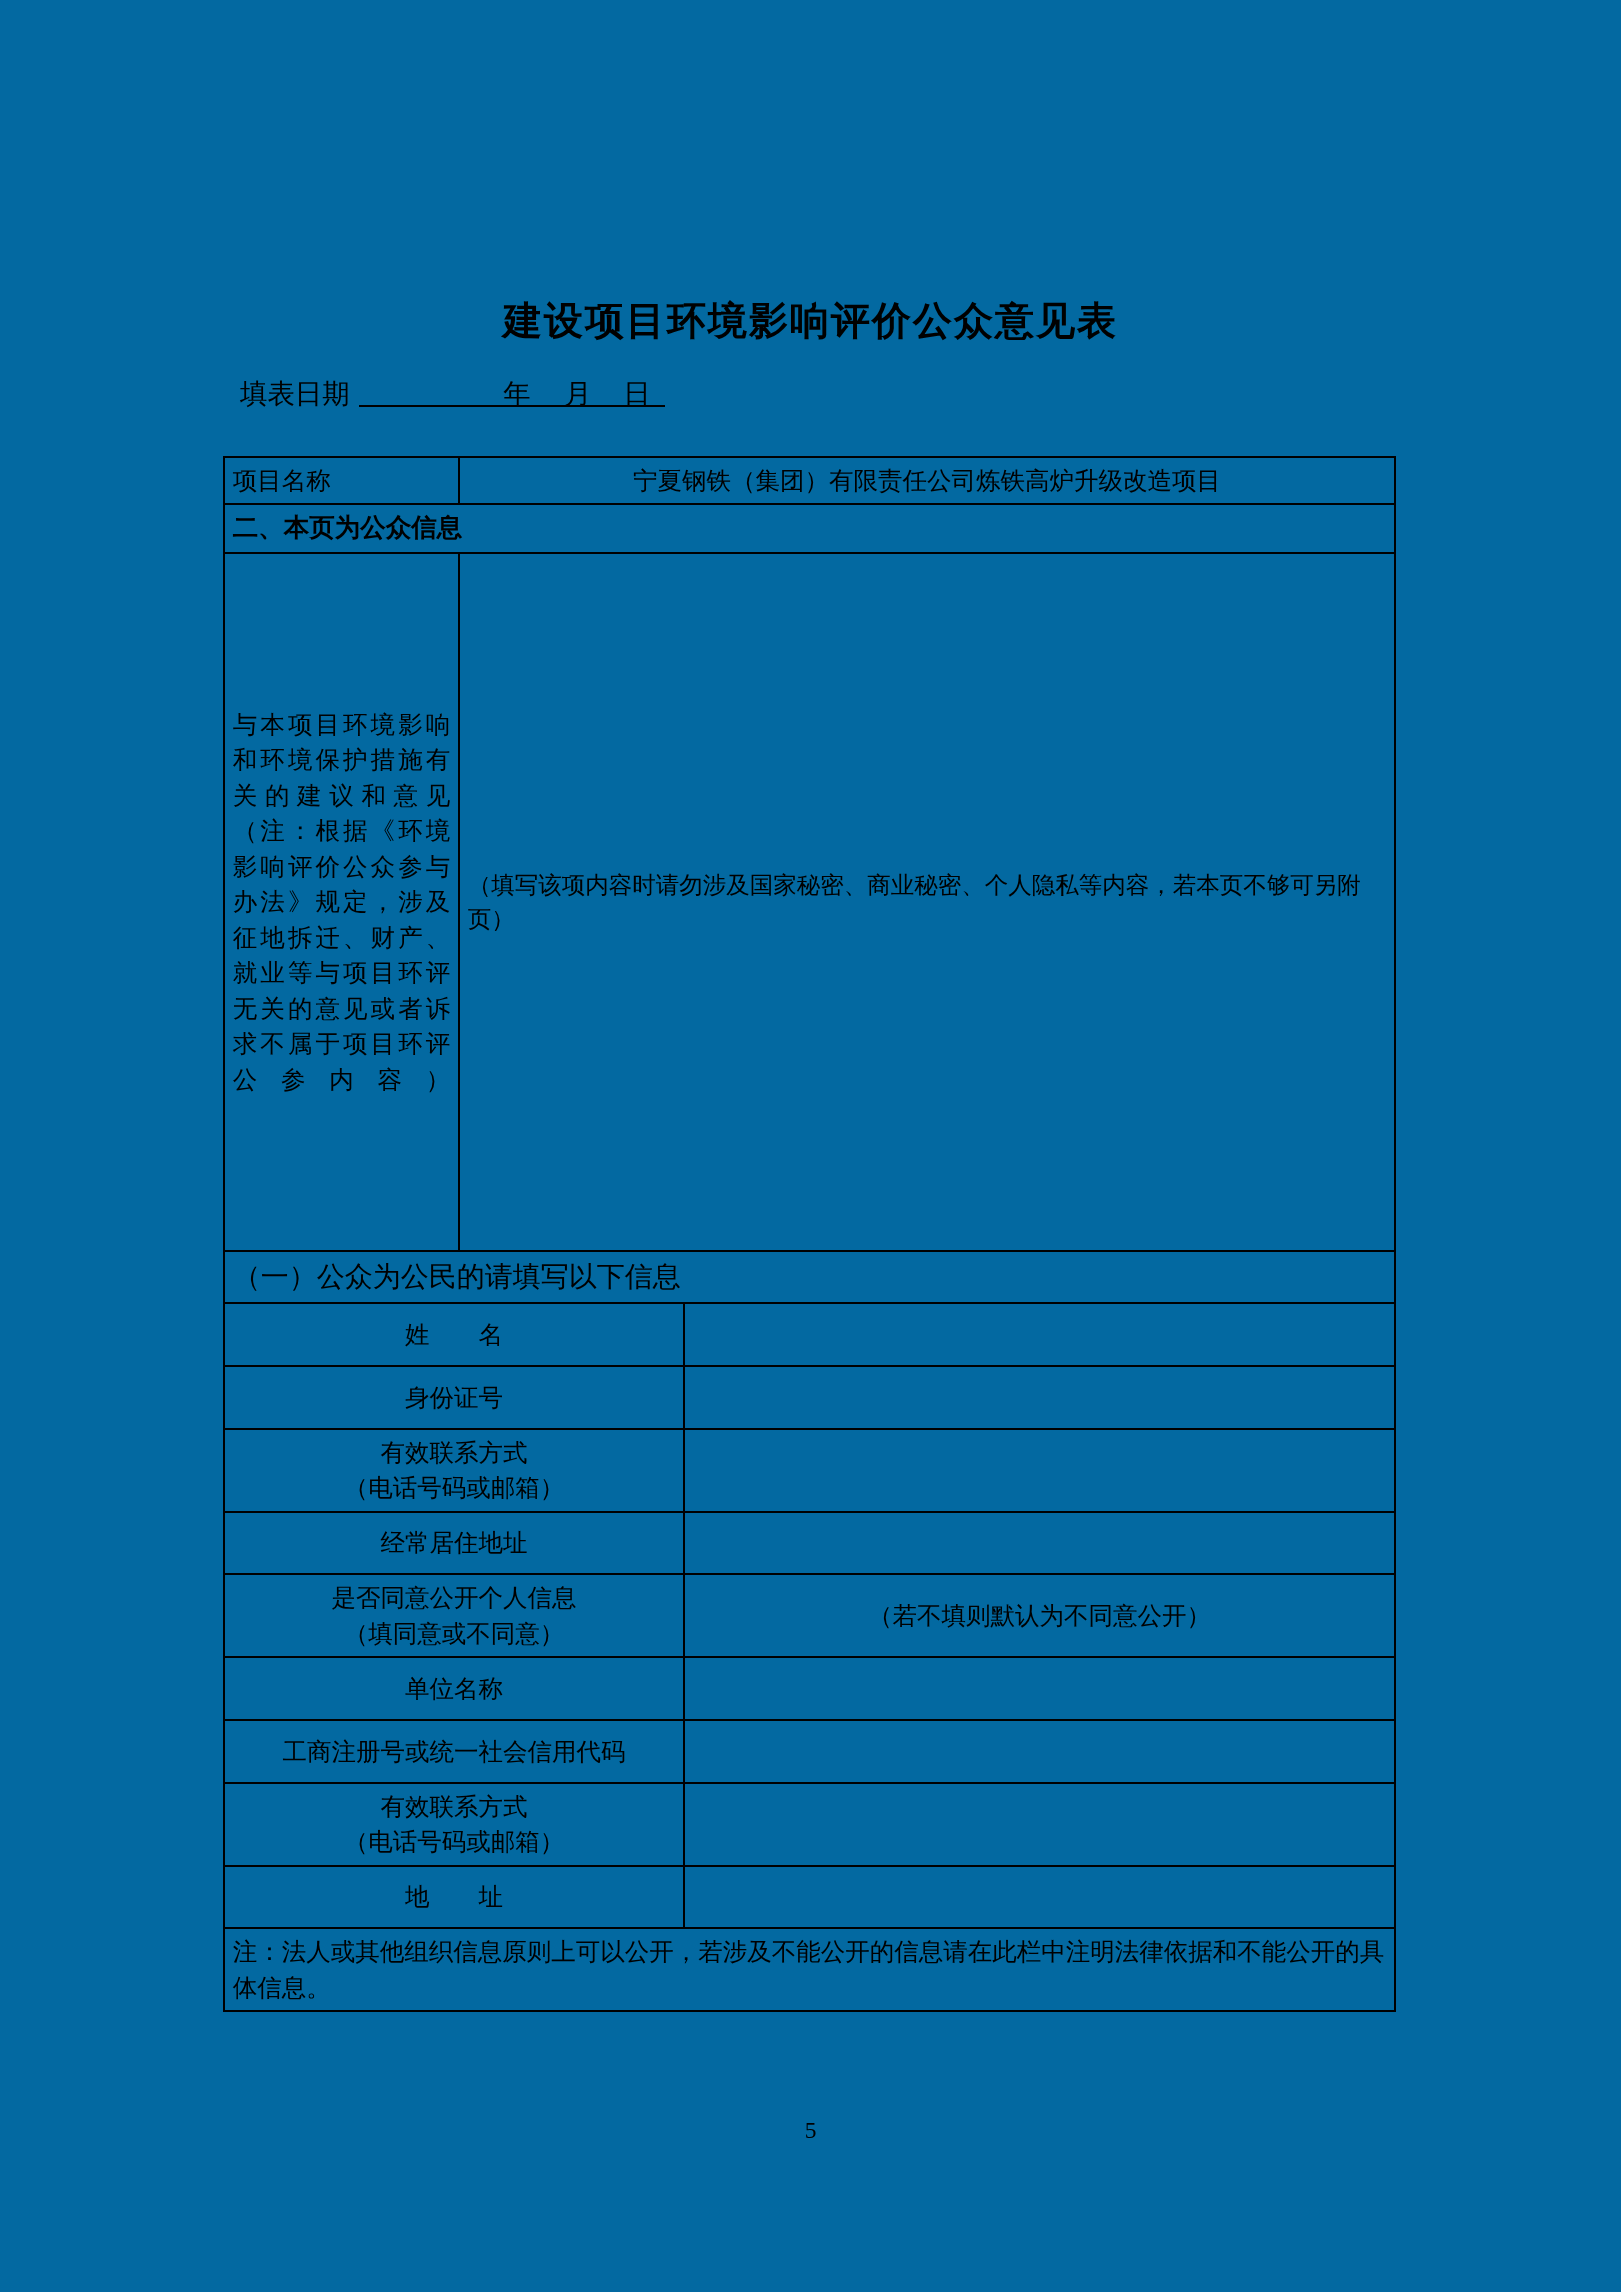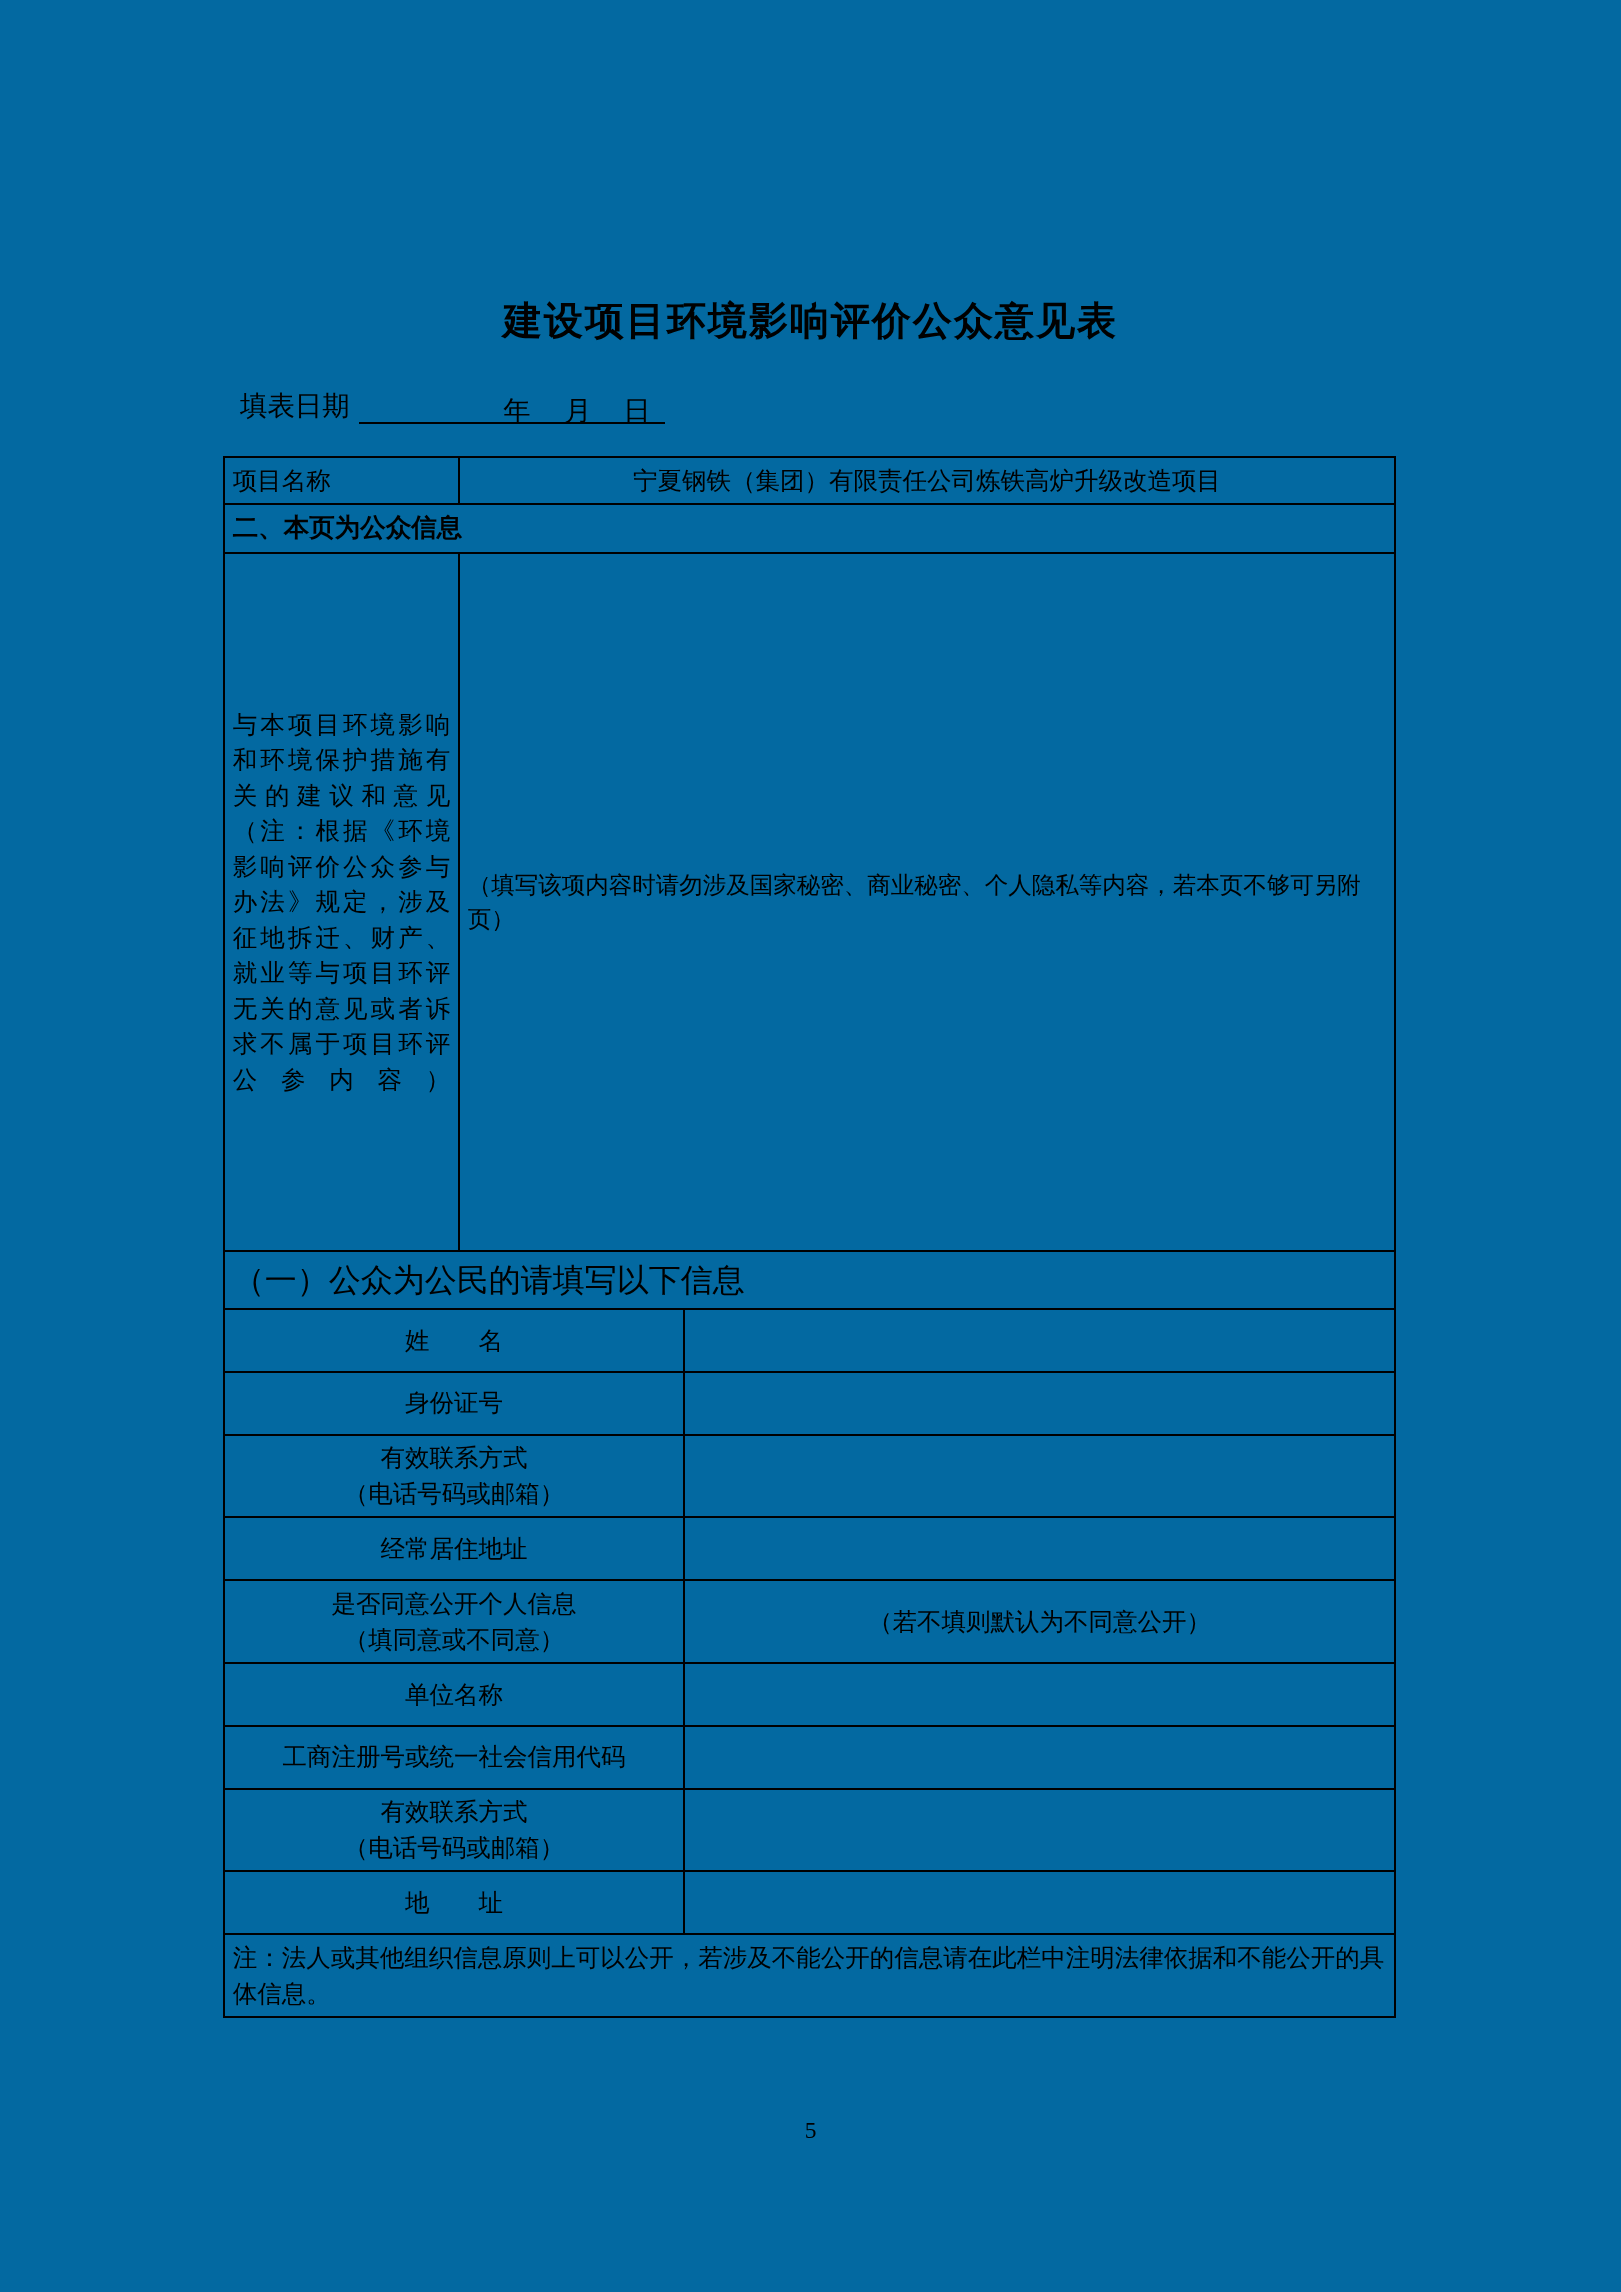--- a/index.html
+++ b/index.html
@@ -24,24 +24,24 @@
     top: 294px;
     left: 0;
     width: 100%;
     text-align: center;
     font-size: 39px;
     font-weight: bold;
     letter-spacing: 2px;
   }
   .date-line {
     position: absolute;
-    top: 388px;
+    top: 376px;
     left: 240px;
     display: flex;
-    align-items: flex-end;
+    align-items: flex-start;
     font-size: 27.4px;
   }
   .date-label {
     font-size: 27.4px;
     margin-right: 9.8px;
   }
   .date-blank {
     display: inline-block;
     width: 127px;
     border-bottom: 2px solid #000;
@@ -69,21 +69,21 @@
   }
   table.form td {
     border: 2px solid #000;
     padding: 4.9px 7.8px;
     vertical-align: middle;
     line-height: 1.45;
     font-family: Liberation Serif, serif;
   }
   .c-center { text-align: center; }
   .c-left { text-align: left; }
-  .nm { font-size: 32px; }
+  .nm { font-size: 28px; }
 
   .sect-head {
     font-weight: bold;
     font-size: 25.5px;
     text-align: left;
     line-height: 1.5;
   }
   .side-cell {
     width: 235px;
     text-align: justify;

